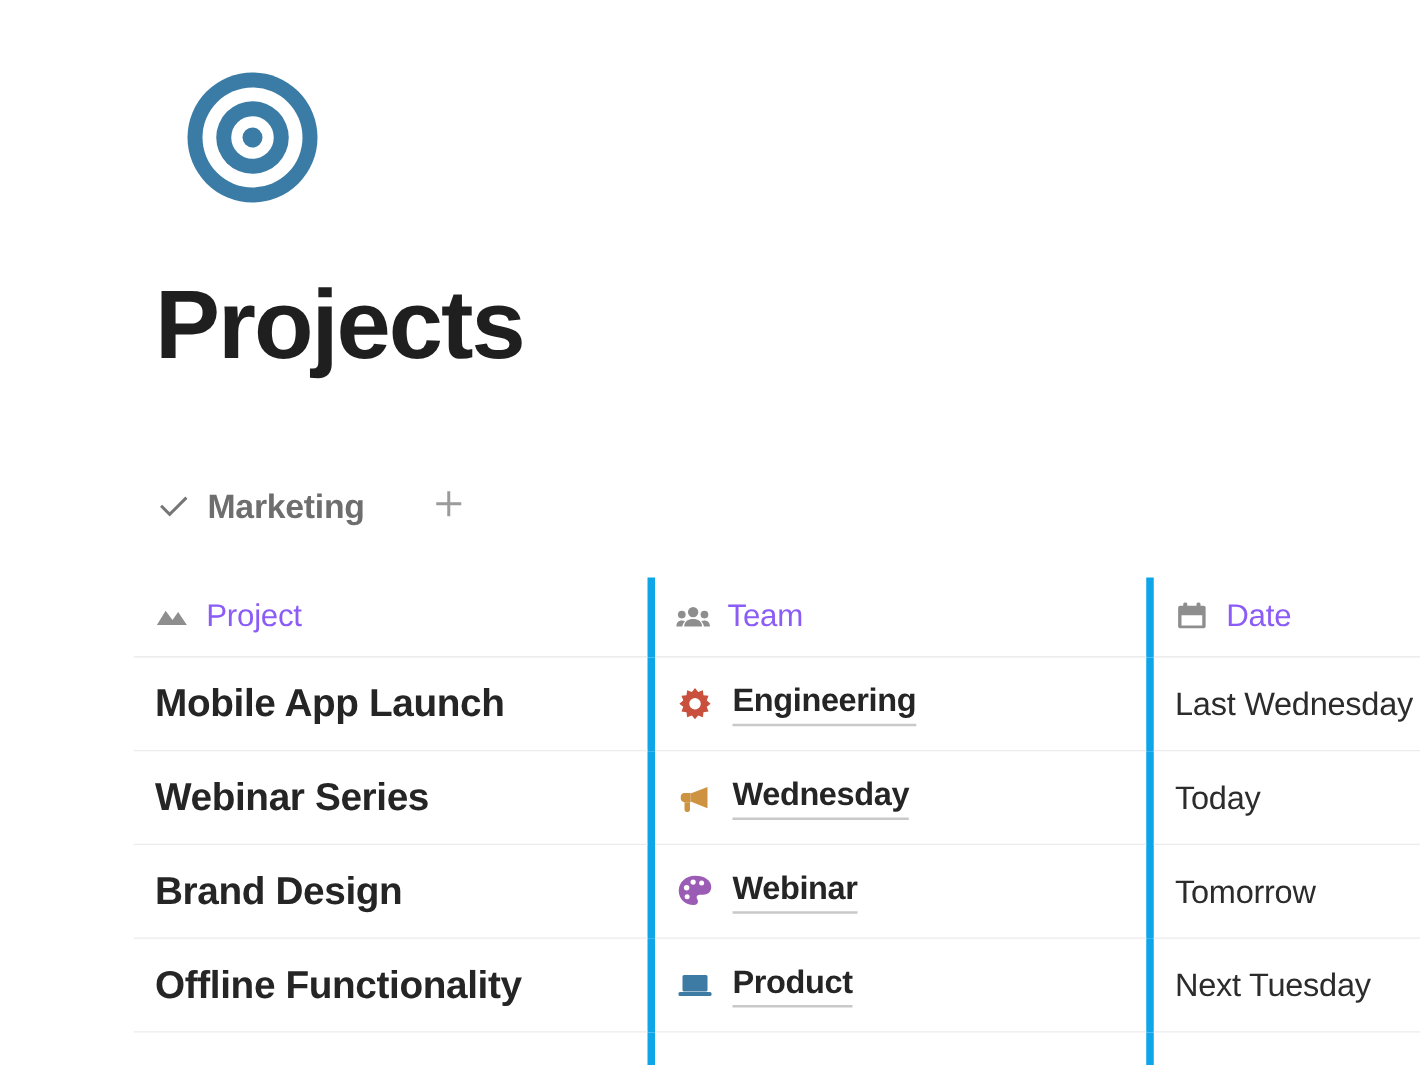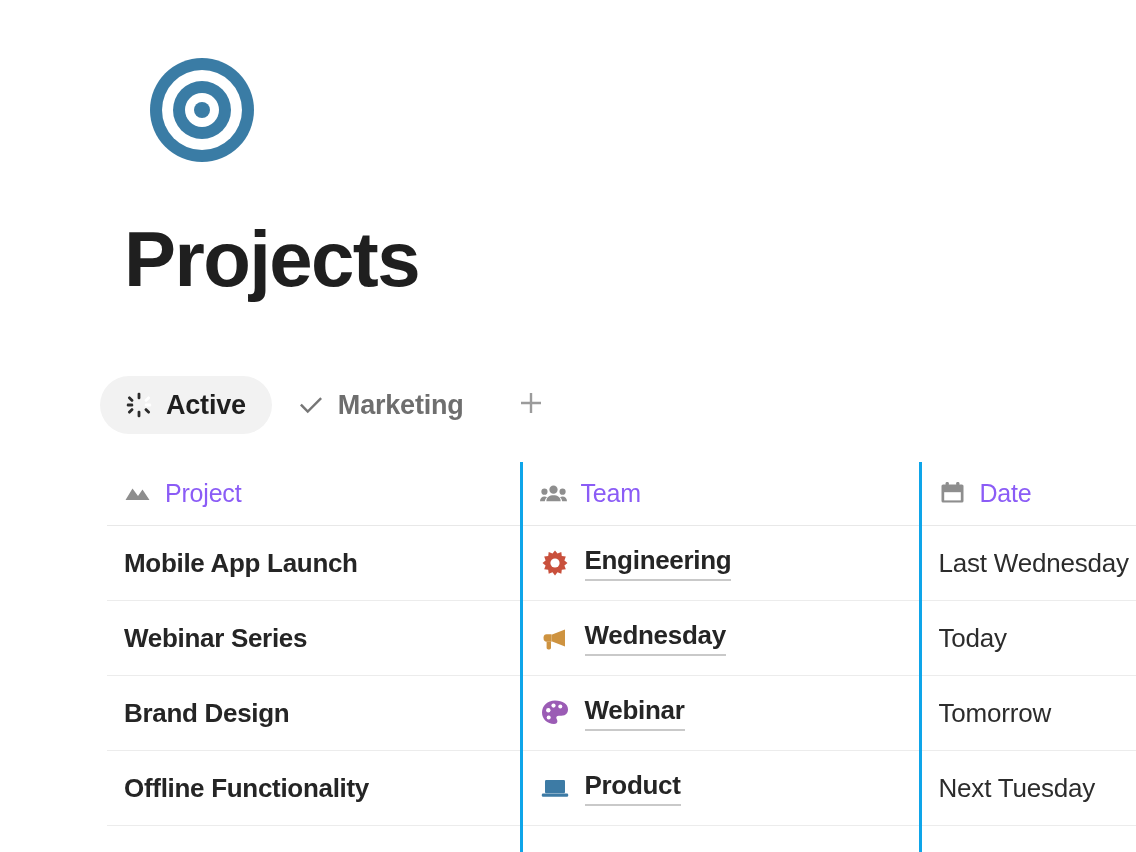--- a/index.html
+++ b/index.html
@@ -138,24 +138,24 @@
 
   .table tbody tr { height: 74px; }
   .table tbody td {
     padding: 0 0 0 17px;
     vertical-align: middle;
     border-bottom: 1px solid #ececec;
     height: 74px;
     overflow: hidden;
     white-space: nowrap;
   }
-  .col-team, .col-date { border-left: 3px solid #0ea5e9; }
+  .col-team, .col-date { border-left: 6px solid #0ea5e9; }
 
   .cell-project {
-    font-size: 26px;
+    font-size: 31px;
     font-weight: bold;
     color: #252525;
     letter-spacing: -0.3px;
   }
   .cell-date {
     font-size: 26px;
     color: #2c2c2c;
     letter-spacing: -0.2px;
   }
   .team-cell {
@@ -196,37 +196,20 @@
       <circle cx="54" cy="54" r="29" fill="#3a7ca5"></circle>
       <circle cx="54" cy="54" r="17" fill="#ffffff"></circle>
       <circle cx="54" cy="54" r="8" fill="#3a7ca5"></circle>
     </svg>
   </div>
 
   <div class="page-title">Projects</div>
 
   <div class="tabbar">
 
-    <div class="tab active">
-      <span class="tab-icon">
-        <svg width="26" height="26" viewBox="0 0 26 26" aria-hidden="true">
-          <g fill="#2b2b2b">
-            <rect x="11.6" y="0.8" width="2.8" height="6.4" rx="1.2"></rect>
-            <rect x="11.6" y="18.8" width="2.8" height="6.4" rx="1.2"></rect>
-            <rect x="0.8" y="11.6" width="6.4" height="2.8" rx="1.2"></rect>
-            <rect x="18.8" y="11.6" width="6.4" height="2.8" rx="1.2" fill="#ffffff"></rect>
-            <rect x="3.3" y="4.0" width="2.8" height="6.4" rx="1.2" transform="rotate(-45 4.7 7.2)"></rect>
-            <rect x="19.9" y="4.0" width="2.8" height="6.4" rx="1.2" transform="rotate(45 21.3 7.2)" fill="#ffffff"></rect>
-            <rect x="3.3" y="15.6" width="2.8" height="6.4" rx="1.2" transform="rotate(45 4.7 18.8)"></rect>
-            <rect x="19.9" y="15.6" width="2.8" height="6.4" rx="1.2" transform="rotate(-45 21.3 18.8)"></rect>
-          </g>
-        </svg>
-      </span>
-      <span class="tab-label">Active</span>
-    </div>
 
     <div class="tab">
       <span class="tab-icon">
         <svg width="28" height="28" viewBox="0 0 28 28" aria-hidden="true">
           <path d="M4 14.5 L10.5 21 L24 7.5" fill="none" stroke="#767676" stroke-width="2.6" stroke-linecap="square" stroke-linejoin="miter"></path>
         </svg>
       </span>
       <span class="tab-label">Marketing</span>
     </div>
 

